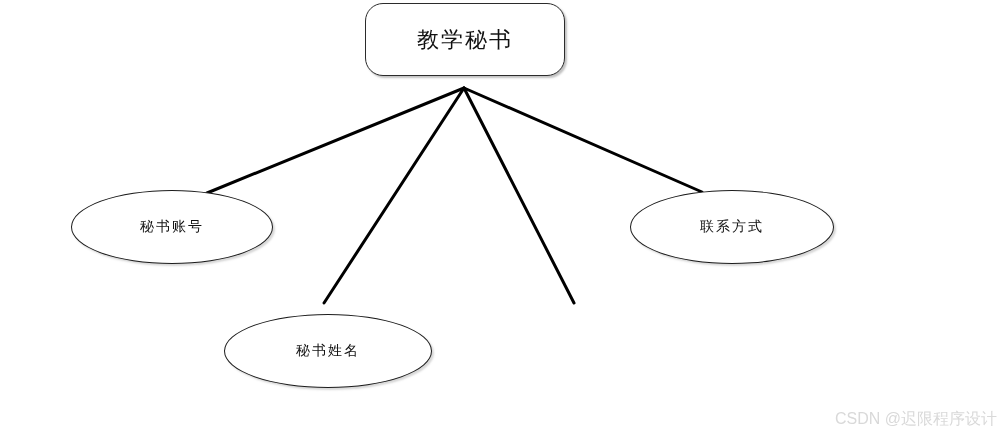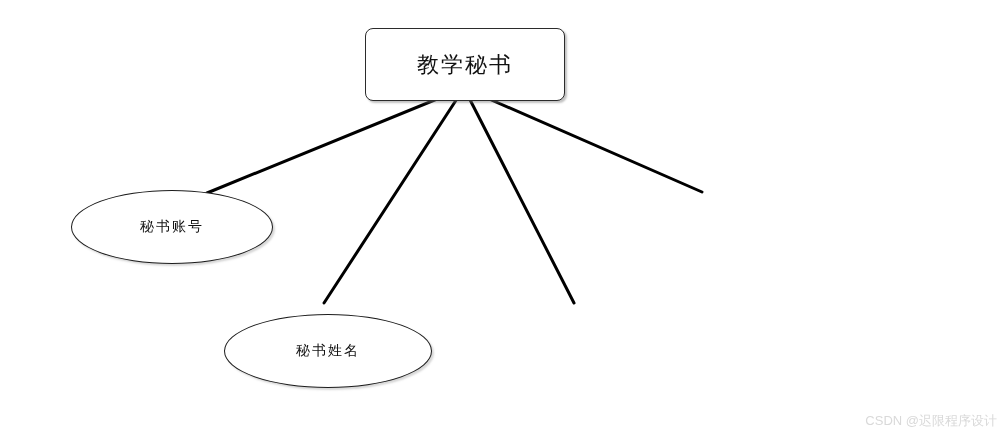--- a/index.html
+++ b/index.html
@@ -23,25 +23,25 @@
     height: 436px;
   }
   .edges line {
     stroke: #000000;
     stroke-width: 3;
     stroke-linecap: round;
   }
   .entity-box {
     position: absolute;
     left: 365px;
-    top: 28px;
+    top: 3px;
     width: 200px;
     height: 73px;
     border: 1.5px solid #2b2b2b;
-    border-radius: 8px;
+    border-radius: 18px;
     background: #ffffff;
     box-shadow: 2px 2px 2px rgba(120,120,120,0.45);
     display: flex;
     align-items: center;
     justify-content: center;
     box-sizing: border-box;
   }
   .entity-box .label {
     font-size: 22px;
     color: #111111;
@@ -65,21 +65,21 @@
   }
   .ellipse-account { left: 71px;  top: 190px; width: 202px; height: 74px; }
   .ellipse-name    { left: 224px; top: 314px; width: 208px; height: 74px; }
   .ellipse-gender  { left: 480px; top: 299px; width: 202px; height: 74px; }
   .ellipse-contact { left: 630px; top: 190px; width: 204px; height: 74px; }
   .watermark {
     position: absolute;
     right: 8px;
     bottom: 6px;
     font-family: "Liberation Sans", "DejaVu Sans", sans-serif;
-    font-size: 13px;
+    font-size: 16px;
     color: #d9d9d9;
     user-select: none;
   }
 </style>
 </head>
 <body>
 
 <div class="canvas">
 
   <svg class="edges" viewBox="0 0 1005 436" xmlns="http://www.w3.org/2000/svg" aria-hidden="true">
@@ -95,16 +95,19 @@
 
   <div class="attr-ellipse ellipse-account">
     <span class="label">秘书账号</span>
   </div>
 
   <div class="attr-ellipse ellipse-name">
     <span class="label">秘书姓名</span>
   </div>
 
 
+  <div class="attr-ellipse ellipse-contact">
+    <span class="label">联系方式</span>
+  </div>
 
   <div class="watermark">CSDN @迟限程序设计</div>
 
 </div>
 
 </body></html>

